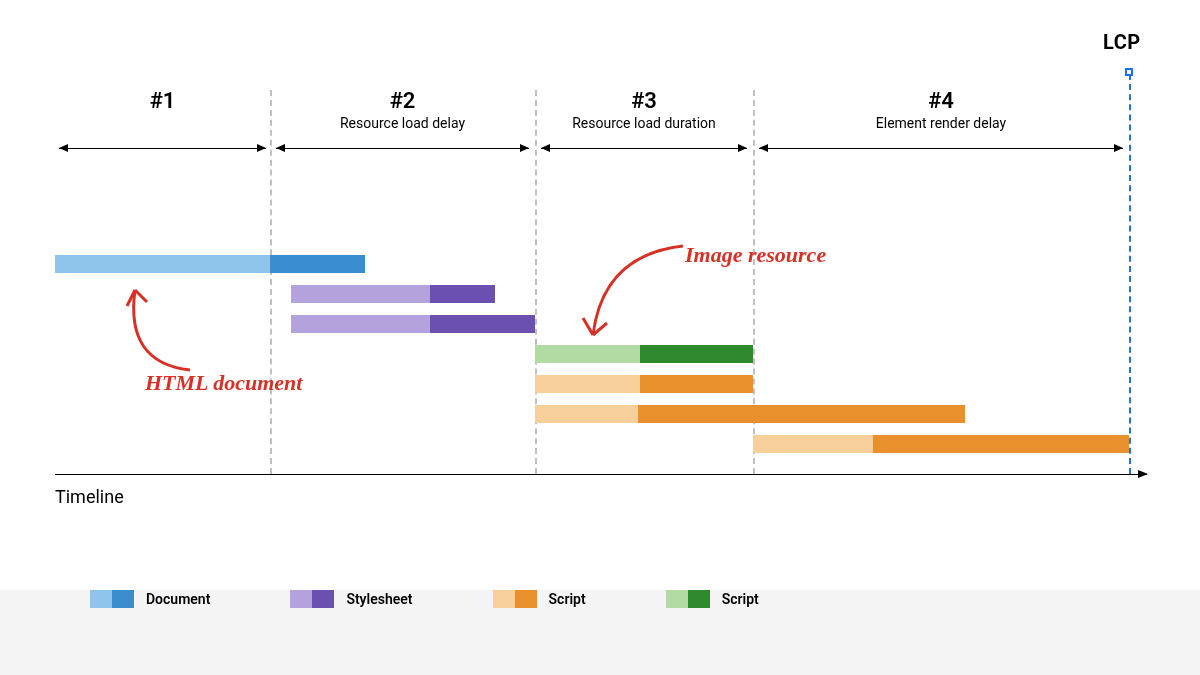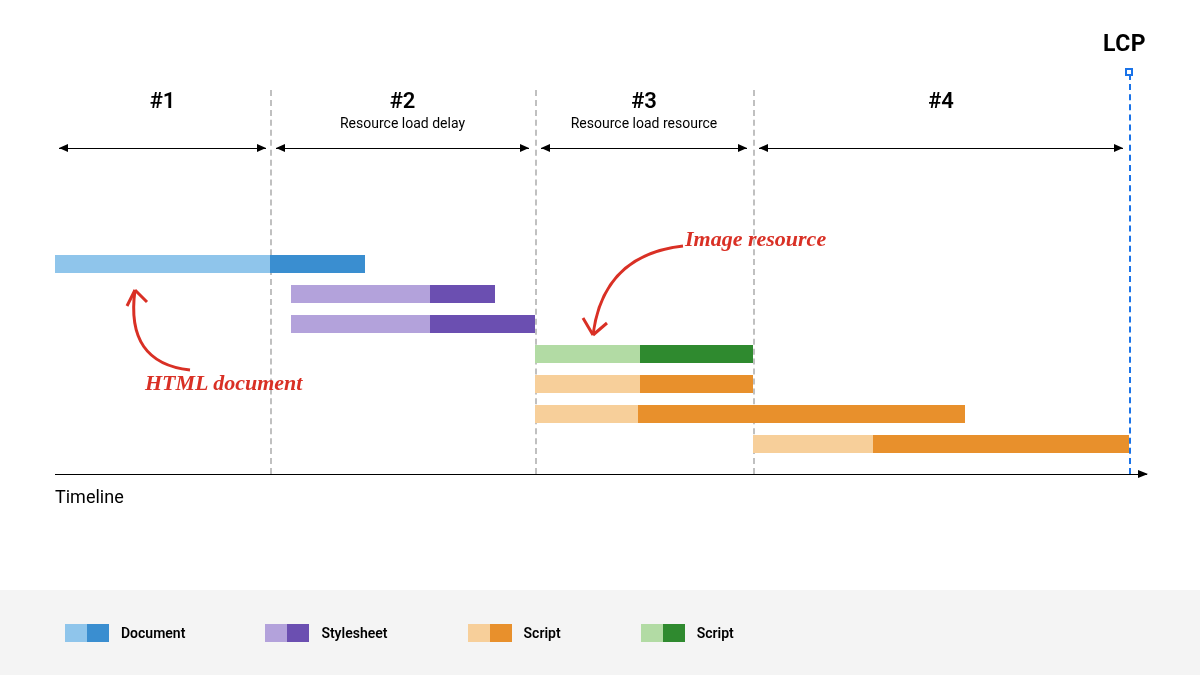--- a/index.html
+++ b/index.html
@@ -13,21 +13,21 @@
   }
   .diagram {
     position: absolute;
     left: 55px;
     top: 30px;
     width: 1100px;
     height: 470px;
   }
   .lcp-label {
     position: absolute;
-    font-size: 23px;
+    font-size: 20px;
     font-weight: 700;
     color: #000;
     letter-spacing: 0.5px;
   }
   .lcp-line {
     position: absolute;
     border-left: 2px dashed #1a73e8;
   }
   .lcp-marker {
     position: absolute;
@@ -116,23 +116,23 @@
   }
 
   .legend {
     position: absolute;
     left: 0;
     bottom: 0;
     width: 1200px;
     height: 85px;
     background: #f4f4f4;
     display: flex;
-    align-items: center;
+    align-items: flex-start;
     gap: 80px;
-    padding-left: 65px;
+    padding-left: 90px;
     font-size: 14px;
     font-weight: 600;
   }
   .legend-item { display: flex; align-items: center; gap: 12px; }
   .swatch { display: flex; }
   .swatch div { width: 22px; height: 18px; }
 </style>
 </head>
 <body>
 
@@ -152,26 +152,27 @@
   <div class="phase-arrow" style="left:4px; width:207px; top:118px;"></div>
 
   <div class="phase-header" style="left:215px; width:265px; top:58px;">
     <span class="num">#2</span>
     <span class="desc">Resource load delay</span>
   </div>
   <div class="phase-arrow" style="left:221px; width:253px; top:118px;"></div>
 
   <div class="phase-header" style="left:480px; width:218px; top:58px;">
     <span class="num">#3</span>
-    <span class="desc">Resource load resource</span>
+    <span class="desc">Resource load duration</span>
   </div>
   <div class="phase-arrow" style="left:486px; width:206px; top:118px;"></div>
 
   <div class="phase-header" style="left:698px; width:376px; top:58px;">
     <span class="num">#4</span>
+    <span class="desc">Element render delay</span>
   </div>
   <div class="phase-arrow" style="left:704px; width:364px; top:118px;"></div>
 
   <div class="bar" style="left:0px; top:225px; width:310px;">
     <div class="seg doc-light" style="width:69.5%;"></div>
       <div class="seg doc-dark" style="width:30.5%;"></div>
   </div>
   <div class="bar" style="left:236px; top:255px; width:204px;">
     <div class="seg sty-light" style="width:68%;"></div>
       <div class="seg sty-dark" style="width:32%;"></div>
@@ -196,21 +197,21 @@
     <div class="seg scr-light" style="width:32%;"></div>
       <div class="seg scr-dark" style="width:68%;"></div>
   </div>
 
   <div class="annotation" style="left:90px; top:340px;font-style:italic;">HTML document</div>
   <svg style="position:absolute; left:50px; top:248px; width:120px; height:100px;" viewBox="0 0 120 100">
     <path d="M 85 92 Q 20 85 30 12" stroke="#d93025" stroke-width="3" fill="none"></path>
     <path d="M 30 12 L 22 28 M 30 12 L 42 24" stroke="#d93025" stroke-width="3" fill="none"></path>
   </svg>
 
-  <div class="annotation" style="left:630px; top:196px;">Image resource</div>
+  <div class="annotation" style="left:630px; top:212px;">Image resource</div>
   <svg style="position:absolute; left:508px; top:210px; width:130px; height:110px;" viewBox="0 0 130 110">
     <path d="M 120 6 Q 40 15 30 95" stroke="#d93025" stroke-width="3" fill="none"></path>
     <path d="M 30 95 L 20 78 M 30 95 L 44 83" stroke="#d93025" stroke-width="3" fill="none"></path>
   </svg>
 
   <div class="axis" style="left:0px; top:444px; width:1092px;"></div>
   <div class="axis-label" style="left:0px; top:456px;">Timeline</div>
 </div>
 
 <div class="legend">

